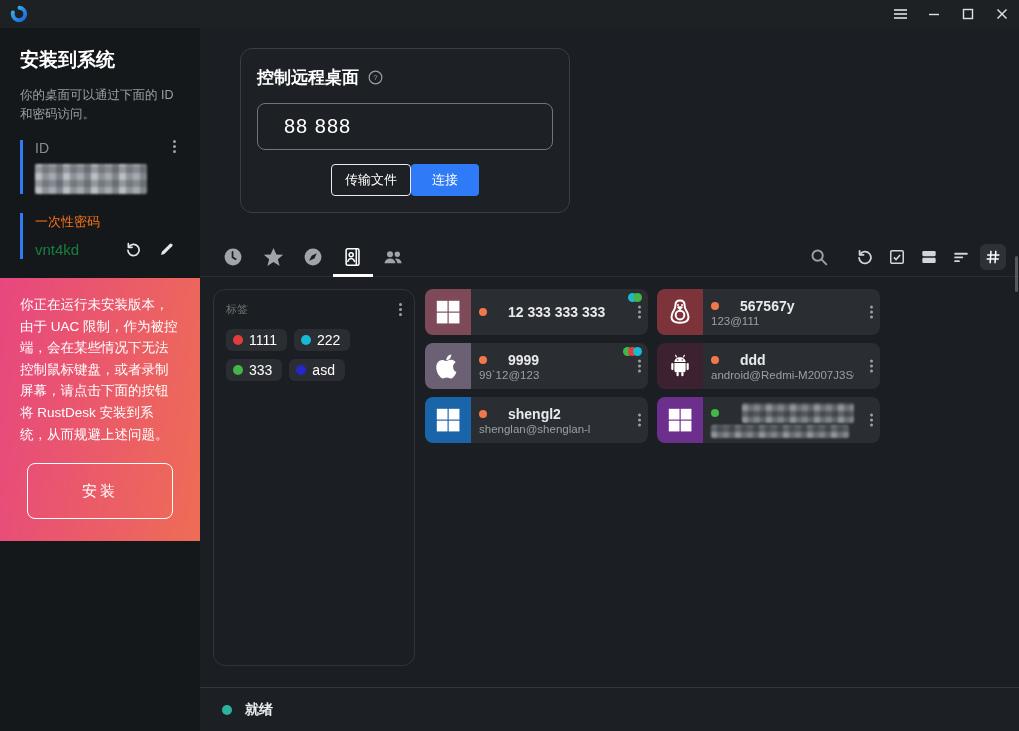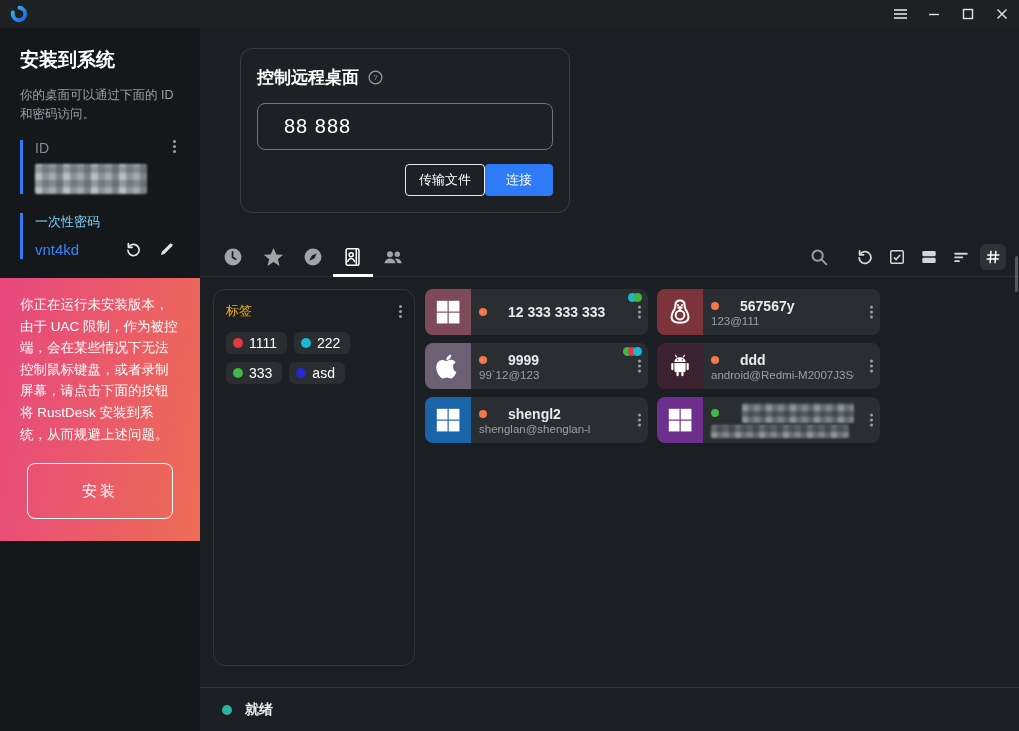--- a/index.html
+++ b/index.html
@@ -36,23 +36,23 @@
       repeating-linear-gradient(90deg, #a7adb3 0 7px, #6f757b 7px 14px, #8d939a 14px 21px, #5d636a 21px 28px);
     filter:blur(1.2px);
   }
   .mosaic.dark {
     background-image:
       repeating-linear-gradient(0deg, rgba(200,205,210,.25) 0 6px, rgba(70,75,80,.5) 6px 12px),
       repeating-linear-gradient(90deg, #7a8086 0 6px, #4a5056 6px 12px, #666c72 12px 18px, #3c4248 18px 24px);
   }
   .id-value-mosaic { width:112px; height:30px; margin-top:8px; }
   .pwd-block { margin-top:16px; border-left:3px solid #2f7af7; padding-left:12px; }
-  .pwd-label { font-size:13px; color:#7dd3fc;margin-top:19px; }
+  .pwd-label { font-size:13px; color:#f97316;margin-top:19px; }
   .pwd-row { margin-top:9px; display:flex; align-items:center; }
-  .pwd-value { font-size:15px; color:#3b82f6; }
+  .pwd-value { font-size:15px; color:#15803d; }
   .pwd-actions { margin-left:auto; display:flex; align-items:center; gap:15px; padding-right:6px; }
   .pwd-actions > span { cursor:pointer; }
 
   .install-banner {
     position:absolute; left:0; top:250px; width:200px;
     background:linear-gradient(100deg,#e7477f 0%,#ee6d55 100%);
     padding:16px 20px 22px 20px;
   }
   .install-text { font-size:13.5px; line-height:1.6; color:#fff; }
   .install-btn {
@@ -71,21 +71,21 @@
     background:#1d2024; padding:17px 16px 16px 16px;
   }
   .remote-title-row { display:flex; align-items:center; gap:8px; }
   .remote-title { font-size:17px; font-weight:bold; color:#fff; }
   .remote-input {
     margin-top:14px; width:100%; height:47px;
     background:transparent; border:1px solid #70757a; border-radius:8px;
     color:#fff; font-size:20px; padding:0 26px; letter-spacing:1px;
     font-family:inherit; outline:none;
   }
-  .remote-btn-row { margin-top:14px; display:flex; justify-content:flex-end; }
+  .remote-btn-row { margin-top:14px; display:flex; justify-content:center; }
   .btn-outline {
     background:transparent; border:1px solid #e8eaed; border-radius:4px;
     color:#fff; font-size:13px; padding:6px 13px; cursor:pointer; font-family:inherit;
   }
   .btn-primary {
     background:#2f7af7; border:none; border-radius:4px;
     color:#fff; font-size:13px; padding:6px 21px; cursor:pointer; font-family:inherit;
   }
 
   
@@ -101,21 +101,21 @@
   .tool-btn.active { background:#2e3236; }
 
   
   .content { flex:1; display:flex; align-items:flex-start; padding:12px 0 0 13px; min-height:0; }
 
   .tags-panel {
     width:202px; flex:0 0 202px; height:377px;
     border:1px solid #303438; border-radius:12px; padding:12px 12px;
   }
   .tags-head { display:flex; align-items:center; }
-  .tags-title { font-size:13px; color:#eab308;font-family:Liberation Mono, monospace; }
+  .tags-title { font-size:11px; color:#737373;font-family:Liberation Mono, monospace; }
   .tags-menu { margin-left:auto; cursor:pointer; }
   .tags-list { margin-top:12px; display:flex; flex-wrap:wrap; gap:8px 7px; }
   .tag-chip {
     display:flex; align-items:center; gap:6px;
     background:#2a2d31; border-radius:6px; padding:3px 10px 3px 7px;
     font-size:14px; color:#fff; cursor:pointer;
   }
   .tag-dot { width:10px; height:10px; border-radius:50%; flex:0 0 auto; }
 
   .peers-grid {

